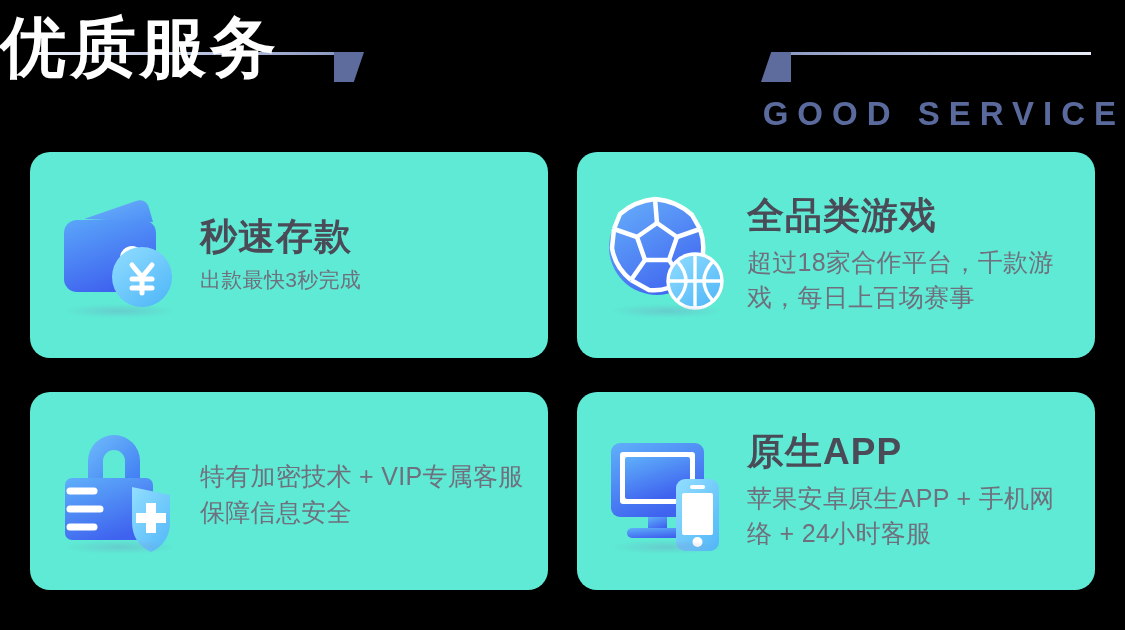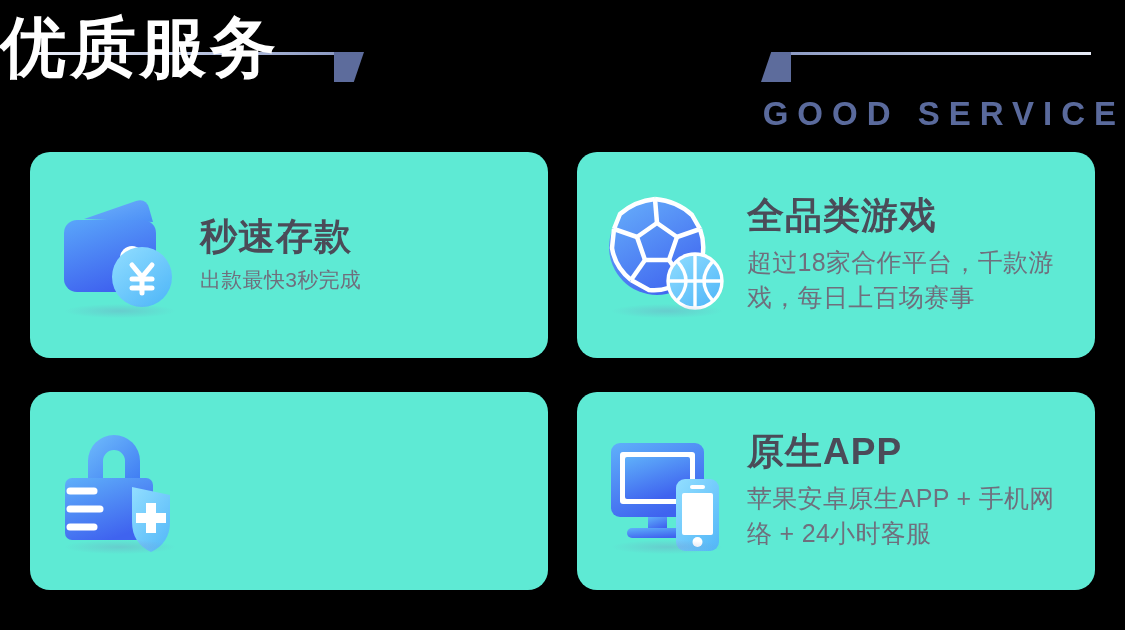--- a/index.html
+++ b/index.html
@@ -226,20 +226,21 @@
               <path d="M16 84 H46"></path>
               <path d="M16 102 H40"></path>
             </g>
             <path d="M78 62 L116 70 V97 q0 21 -19 30 q-19 -9 -19 -30 Z" fill="url(#shd)"></path>
             <path d="M92 78 h10 v10 h10 v10 h-10 v10 h-10 v-10 h-10 v-10 h10 Z" fill="#ffffff"></path>
           </svg>
         </div>
         <div class="shadow-el"></div>
       </div>
       <div class="card-text">
+        <div class="card-desc">特有加密技术 + VIP专属客服保障信息安全</div>
       </div>
     </div>
 
     <div class="card c4">
       <div class="icon-wrap">
         <div class="ic">
           <svg viewBox="0 0 132 132">
             <defs>
               <linearGradient id="mg" x1="0" y1="0" x2="0.5" y2="1">
                 <stop offset="0" stop-color="#5fb0fa"></stop>

